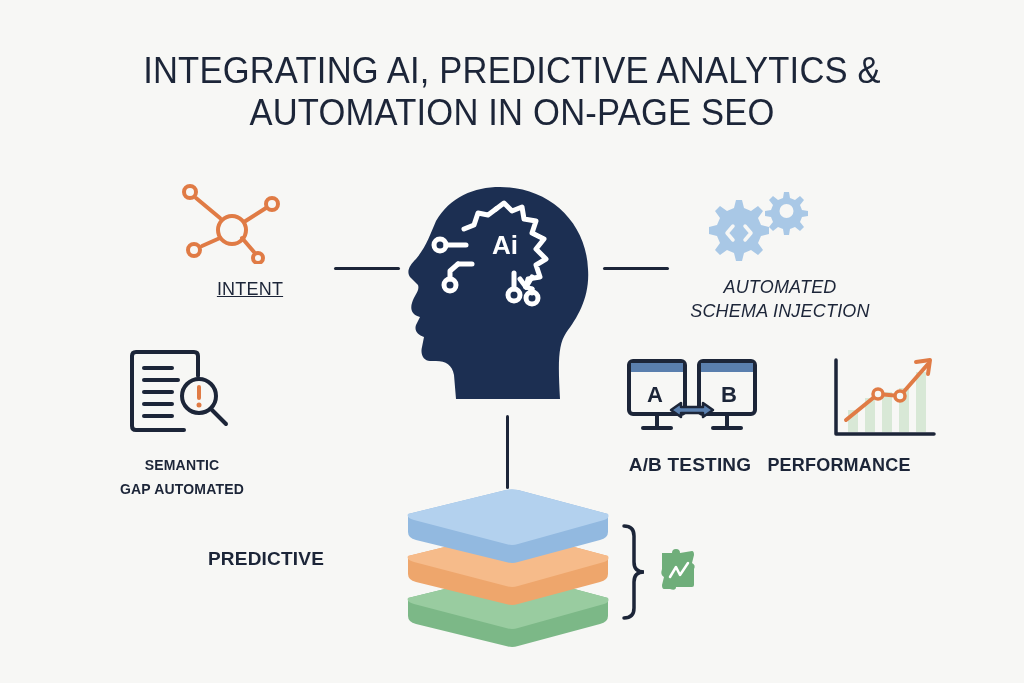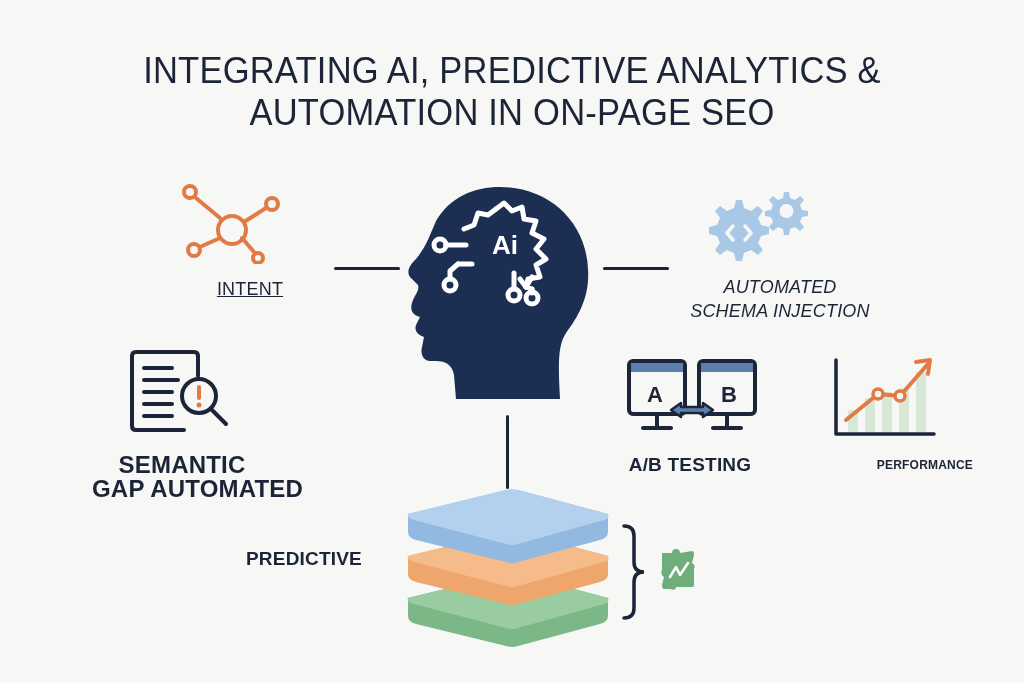--- a/index.html
+++ b/index.html
@@ -112,21 +112,21 @@
       <line x1="16" y1="66" x2="44" y2="66"></line>
       <circle cx="71" cy="46" r="17"></circle>
       <line x1="83" y1="59" x2="98" y2="74"></line>
     </g>
     <g stroke="#e07b45" stroke-width="4" stroke-linecap="round">
       <line x1="71" y1="37" x2="71" y2="48"></line>
     </g>
     <circle cx="71" cy="55" r="2.5" fill="#e07b45"></circle>
   </svg>
 </div>
-<div class="label" style="left:92px;top:453px;width:180px;font-size:24px;line-height:24px;text-align:center;">
+<div class="label" style="left:92px;top:453px;width:180px;font-size:14px;line-height:24px;text-align:center;">
   <div>SEMANTIC</div>
   <div>GAP AUTOMATED</div>
 </div>
 
 <div class="abs" style="left:625px;top:358px;">
   <svg width="134" height="76" viewBox="0 0 134 76">
     <g>
       <rect x="4" y="3" width="56" height="53" rx="4" fill="#f7f7f5" stroke="#1c2538" stroke-width="4"></rect>
       <rect x="6" y="5" width="52" height="9" fill="#5a7fae"></rect>
       <rect x="74" y="3" width="56" height="53" rx="4" fill="#f7f7f5" stroke="#1c2538" stroke-width="4"></rect>
@@ -160,26 +160,26 @@
       <path d="M4 6 L4 80 L102 80"></path>
     </g>
     <g fill="none" stroke="#e07b45" stroke-width="4" stroke-linecap="round" stroke-linejoin="round">
       <path d="M14 66 L46 40 L68 42 L96 10"></path>
       <path d="M84 8 L98 6 L96 20"></path>
     </g>
     <circle cx="46" cy="40" r="5" fill="#f7f7f5" stroke="#e07b45" stroke-width="3.5"></circle>
     <circle cx="68" cy="42" r="5" fill="#f7f7f5" stroke="#e07b45" stroke-width="3.5"></circle>
   </svg>
 </div>
-<div class="label" style="left:793px;top:453px;width:180px;font-size:12px;line-height:24px;text-align:right;">
+<div class="label" style="left:749px;top:453px;width:180px;font-size:18px;line-height:24px;">
   <div>PERFORMANCE</div>
 </div>
 
 <div class="label" style="left:150px;top:545px;width:212px;text-align:right;font-size:19px;line-height:27px;">
-  <div style="text-align:right;padding-left:20px;">PREDICTIVE</div>
+  <div style="text-align:center;padding-left:20px;">PREDICTIVE</div>
 </div>
 
 <div class="abs" style="left:378px;top:478px;">
   <svg width="270" height="200" viewBox="0 0 270 200">
 
     <path d="M30 120 L128 96 Q134 95 140 96 L230 120 L230 138 Q230 144 222 146 L140 168 Q134 170 128 168 L38 146 Q30 144 30 138 Z" fill="#7cb887"></path>
     <path d="M30 120 L128 96 Q134 95 140 96 L230 120 Q232 124 226 126 L140 150 Q134 152 128 150 L36 126 Q28 124 30 120 Z" fill="#99cca0"></path>
 
     <path d="M30 78 L128 54 Q134 53 140 54 L230 78 L230 96 Q230 102 222 104 L140 126 Q134 128 128 126 L38 104 Q30 102 30 96 Z" fill="#eea66c"></path>
     <path d="M30 78 L128 54 Q134 53 140 54 L230 78 Q232 82 226 84 L140 108 Q134 110 128 108 L36 84 Q28 82 30 78 Z" fill="#f6bb8a"></path>

